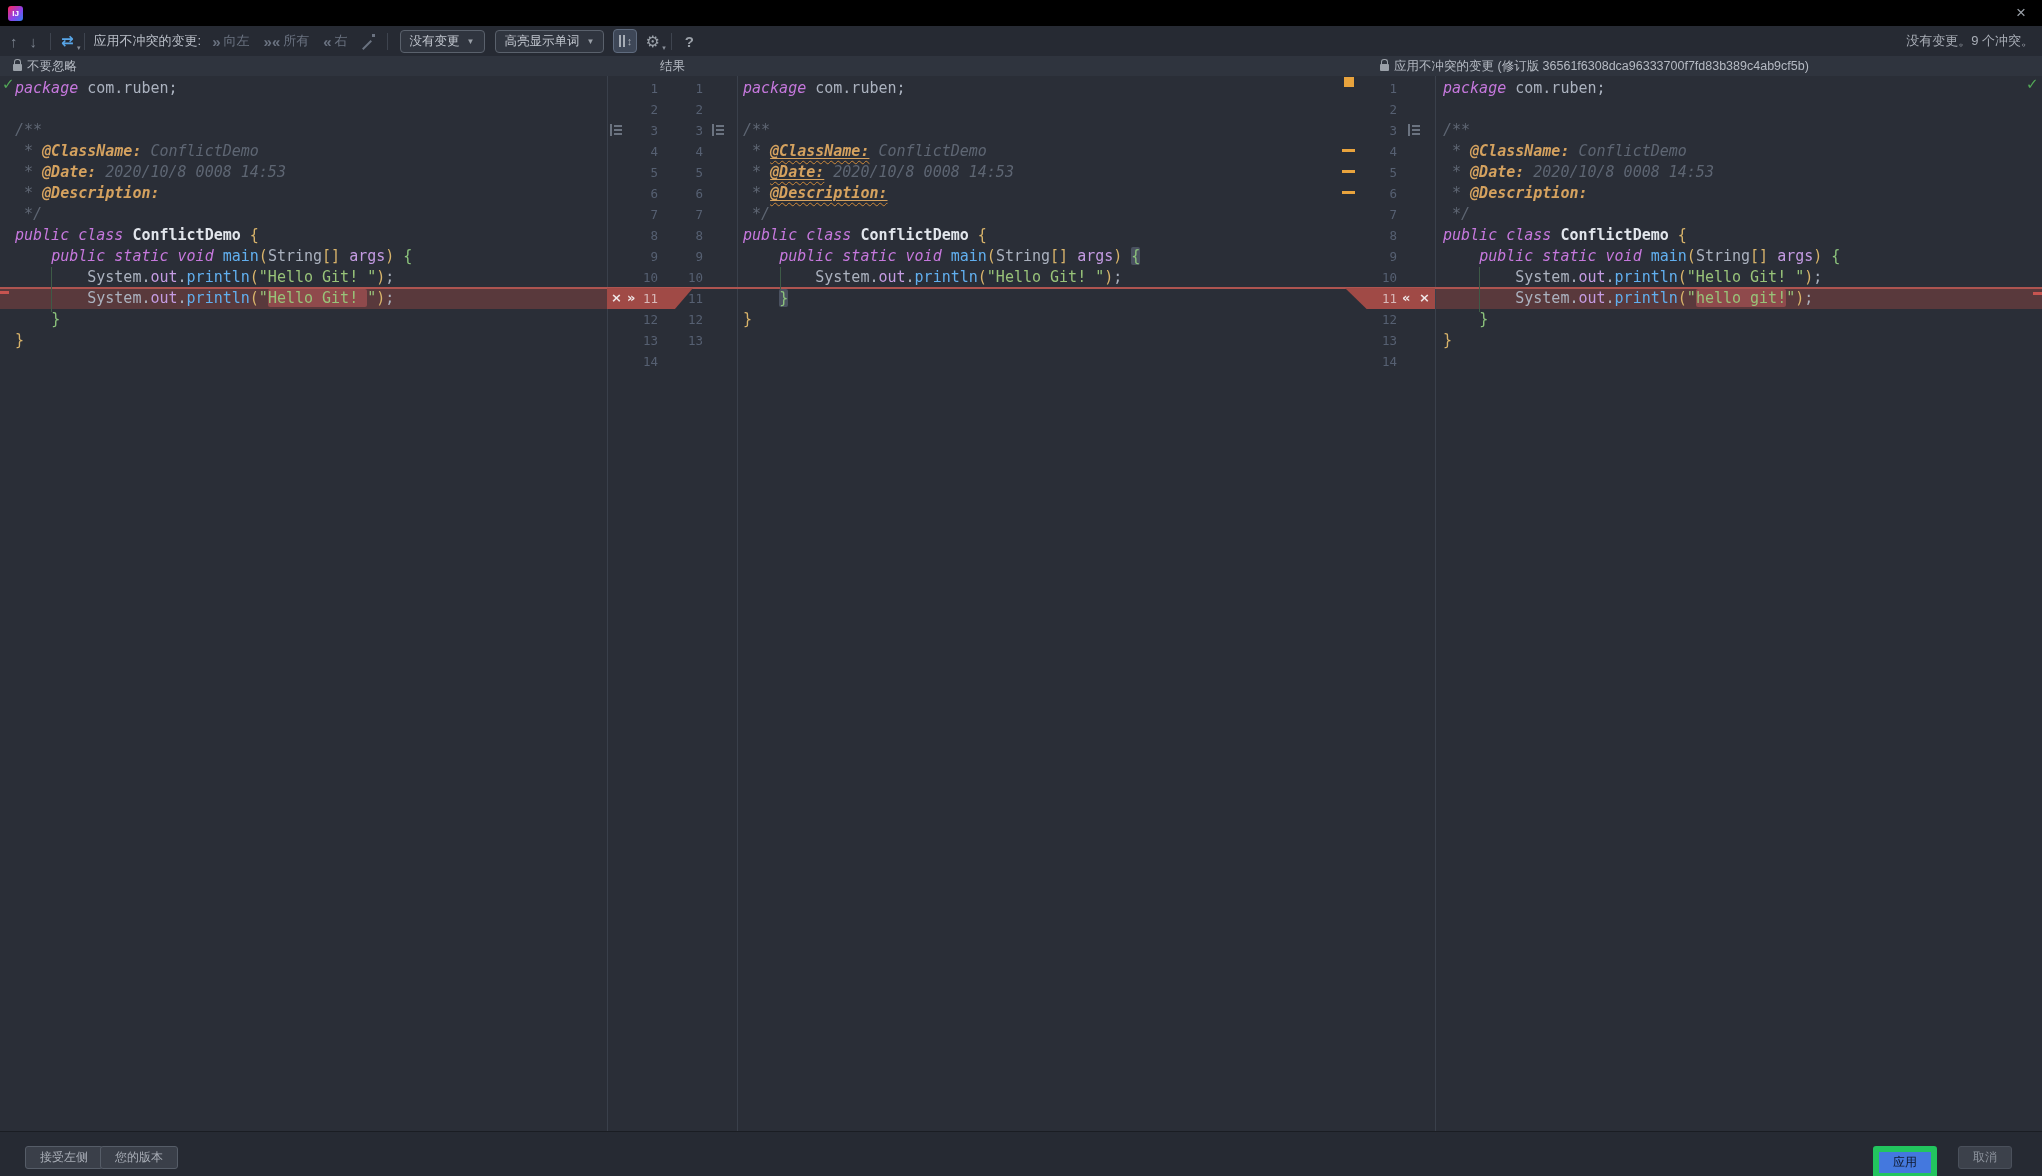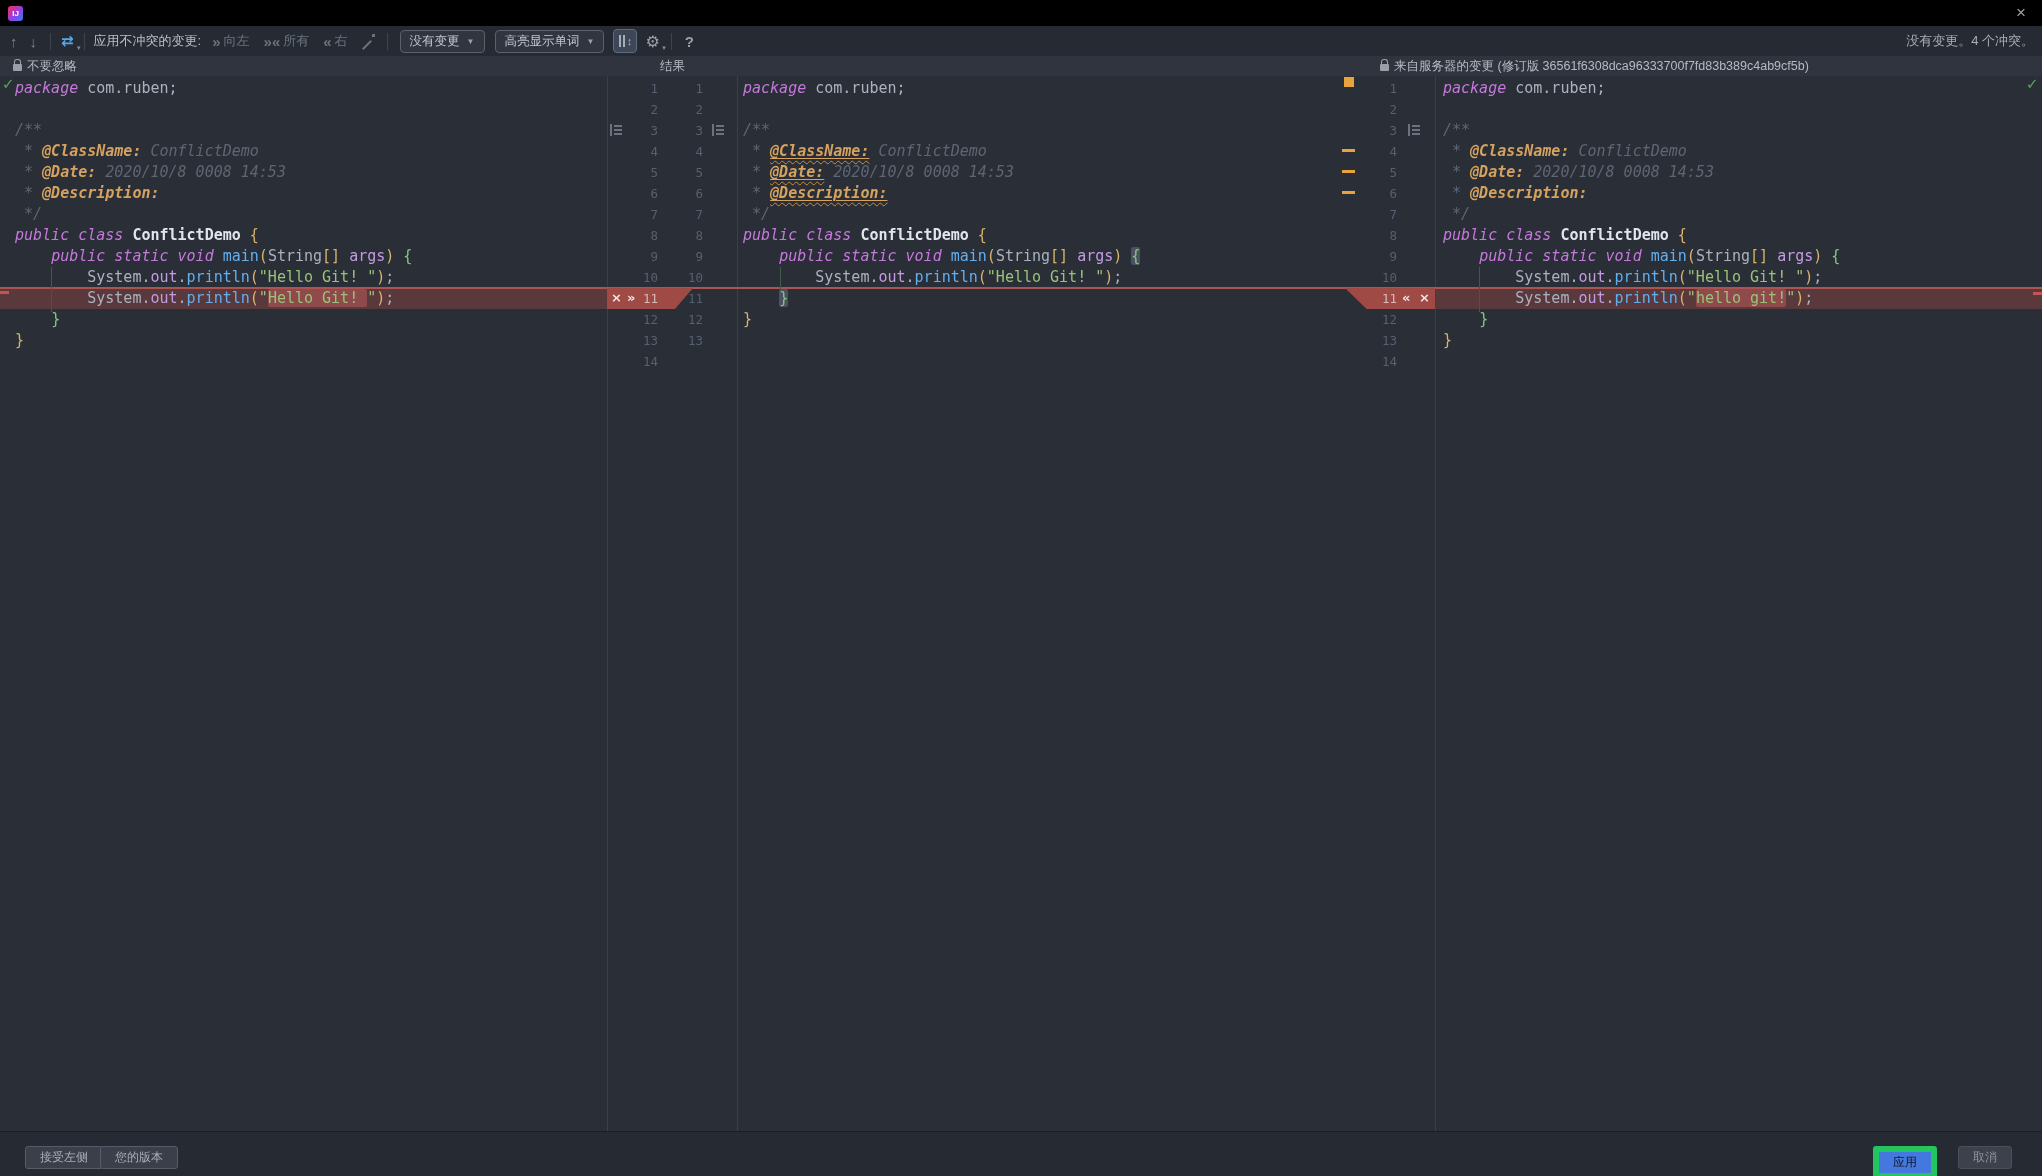--- a/index.html
+++ b/index.html
@@ -120,34 +120,34 @@
         <span>高亮显示单词</span>
         <span class="caret">▼</span>
       </span>
     <span class="toggle-btn">
         <span class="bars"></span>
         <span class="updown">↕</span>
       </span>
     <span class="gear"><span>⚙</span><span class="mini-caret">▾</span></span>
     <span class="tb-sep"></span>
     <span class="help">?</span>
-    <span class="tb-status">没有变更。4 个冲突。</span>
+    <span class="tb-status">没有变更。9 个冲突。</span>
   </div>
 
   <div class="headers">
     <div class="pane-title" style="left:13px">
         <span class="lock"></span>
         <span>不要忽略</span>
       </div>
     <div class="pane-title" style="left:660px">
         <span>结果</span>
       </div>
     <div class="pane-title" style="left:1380px">
         <span class="lock"></span>
-        <span>来自服务器的变更 (修订版 36561f6308dca96333700f7fd83b389c4ab9cf5b)</span>
+        <span>应用不冲突的变更 (修订版 36561f6308dca96333700f7fd83b389c4ab9cf5b)</span>
       </div>
   </div>
 
   <div class="divider" style="left:607px"></div>
   <div class="divider" style="left:737px"></div>
   <div class="divider" style="left:1435px"></div>
 
   <div class="conflict-band" style="left:0;top:288px;width:607px"></div>
   <div class="conflict-band" style="left:1436px;top:288px;width:606px"></div>
   <div class="conflict-line"></div>

